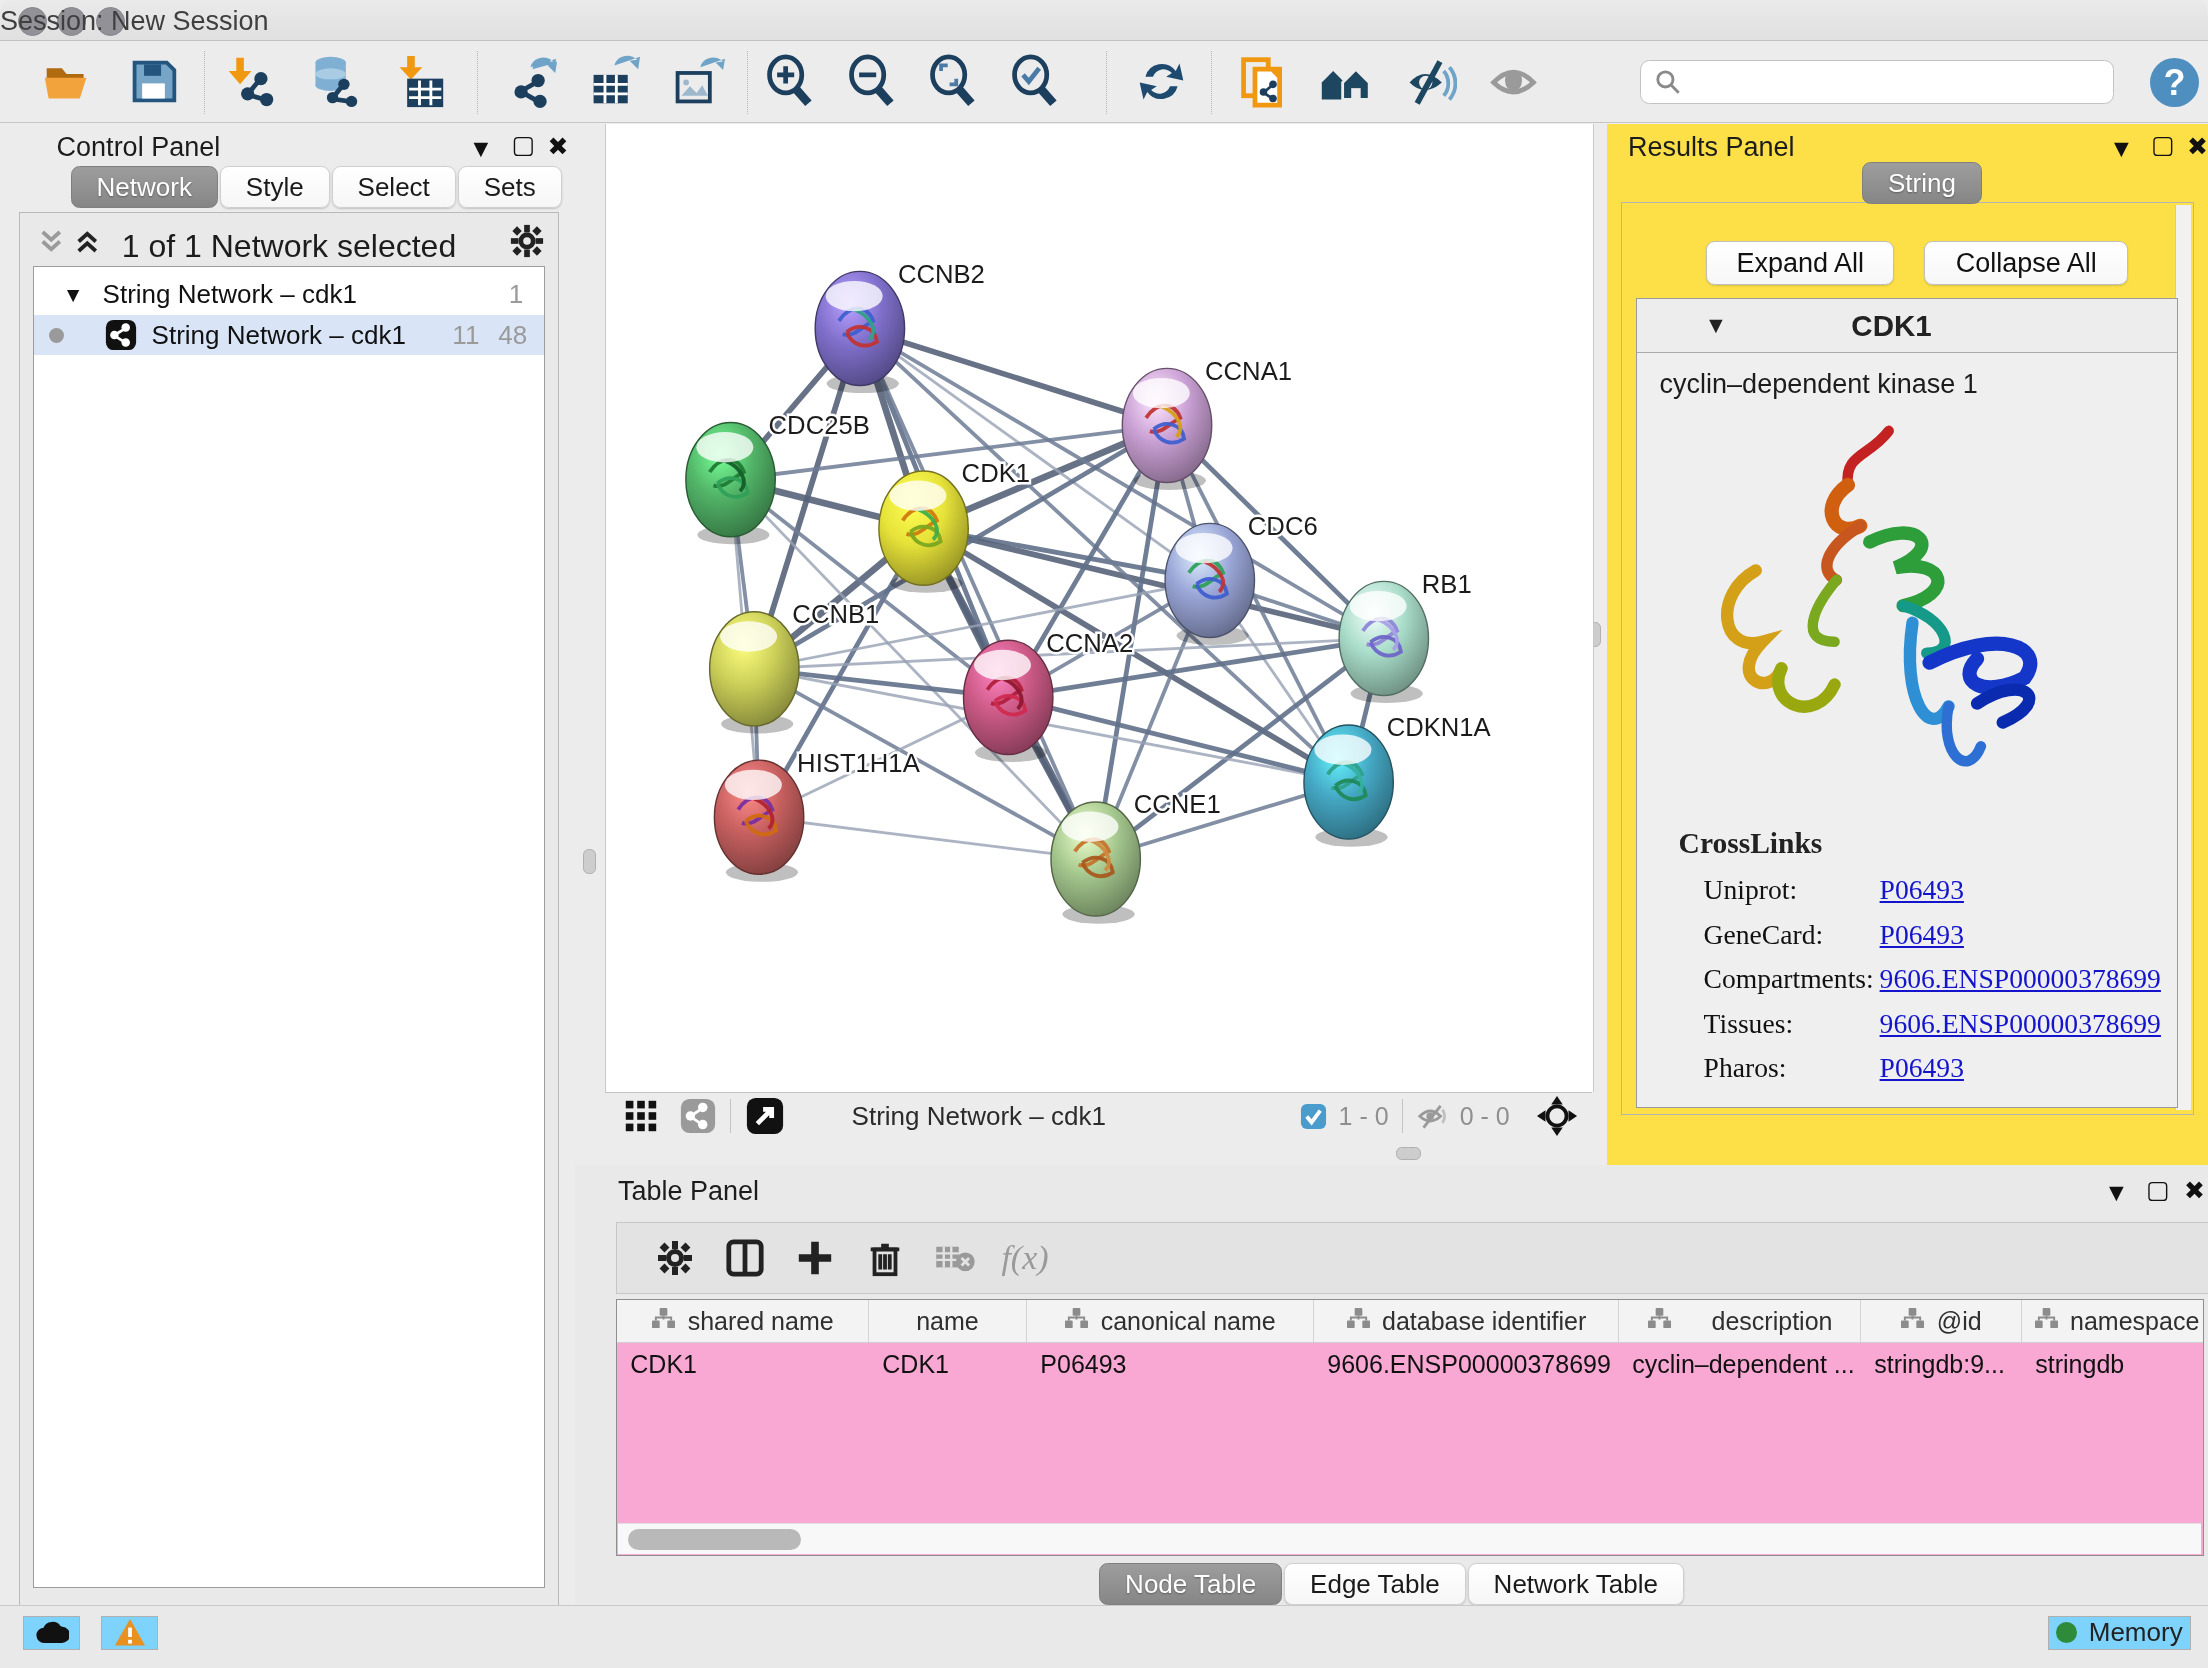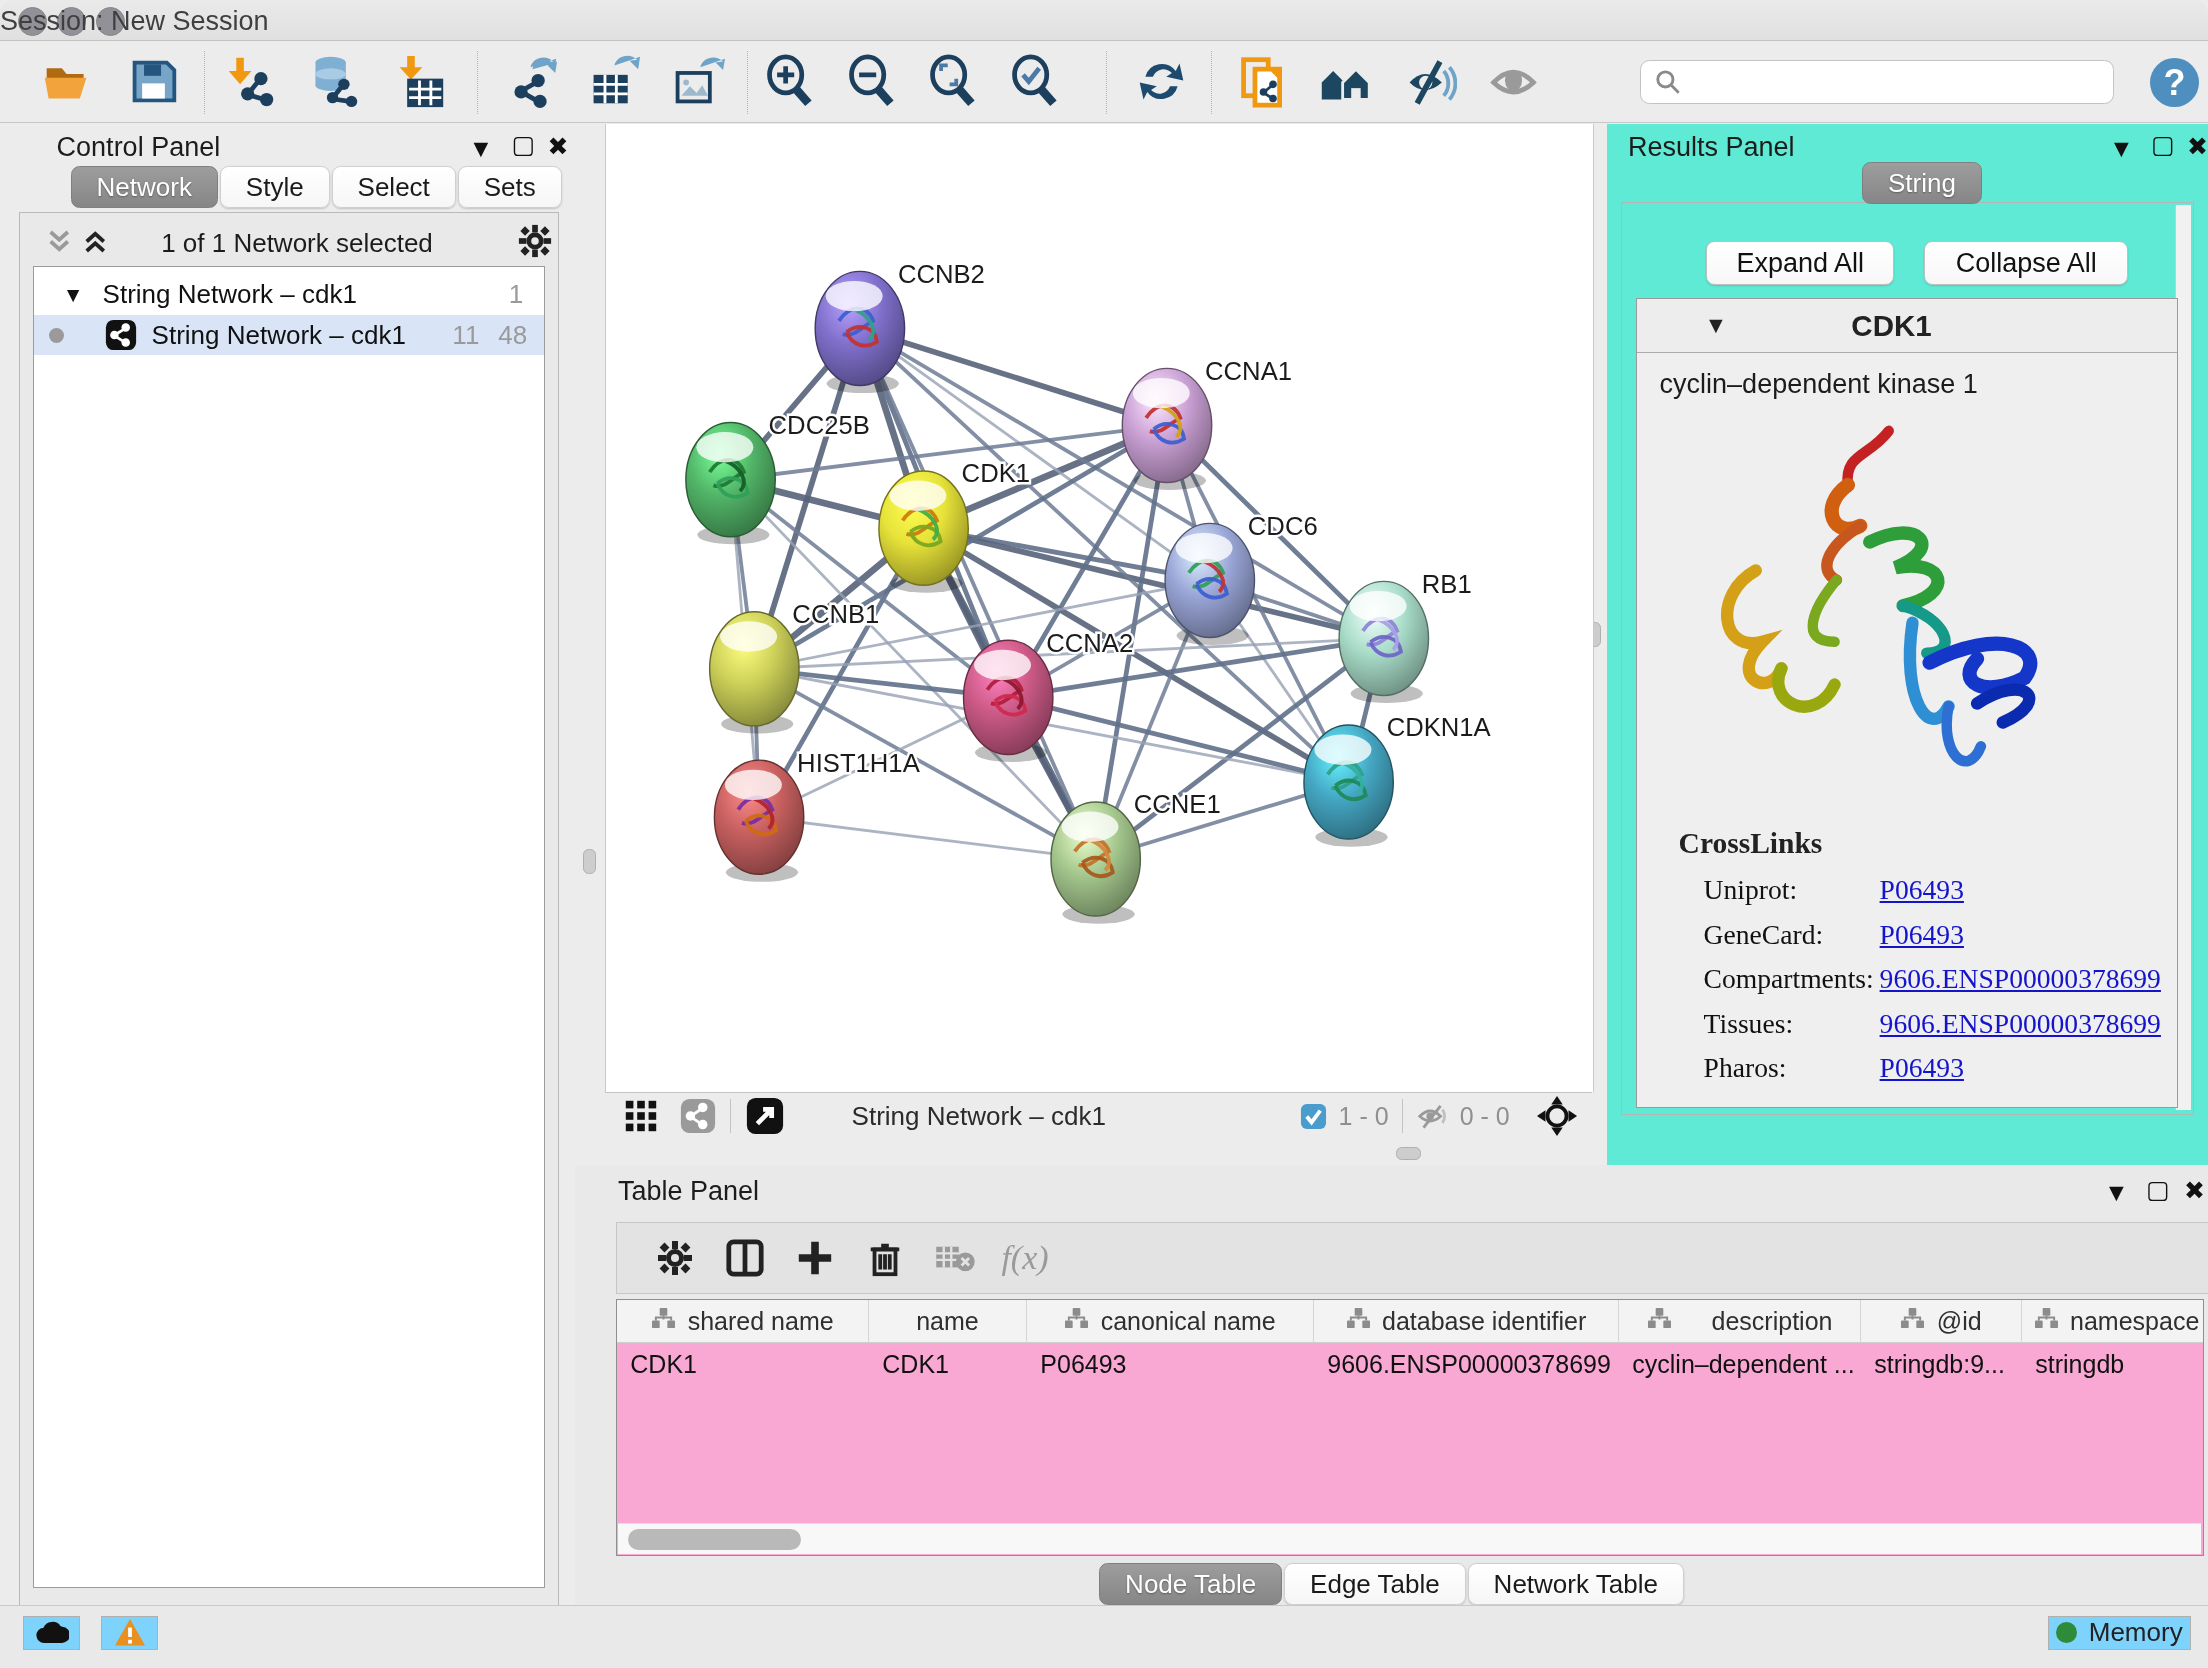--- a/index.html
+++ b/index.html
@@ -31,33 +31,33 @@
   .tabbtn{height:42px;display:inline-flex;align-items:center;justify-content:center;
     font-size:26px;border-radius:8.6px;padding:0 25px;box-sizing:border-box;}
   .tab-sel{background:linear-gradient(#9d9d9d,#868686);color:#fff;border:1px solid #7f7f7f;
     text-shadow:0 1px 1.9px rgba(0,0,0,.35);}
   .tab-un{background:linear-gradient(#ffffff,#f6f6f6);color:#1a1a1a;border:1px solid #cfcfcf;
     box-shadow:0 1px 1.9px rgba(0,0,0,.18);}
   
   .control-panel{position:absolute;left:7.6px;top:124px;width:561px;height:1472px;}
   .cp-box{position:absolute;left:11.4px;top:88px;width:538px;height:1501px;background:#e9e9e9;
     border:1px solid #b9b9b9;}
-  .cp-selrow{position:absolute;left:8px;top:7.6px;width:100%;height:42px;font-size:26px;color:#1c1c1c;}
+  .cp-selrow{position:absolute;left:0;top:7.6px;width:100%;height:42px;font-size:32px;color:#1c1c1c;}
   .tree{position:absolute;left:13.3px;top:53px;width:510px;height:1320px;background:#fff;border:1px solid #9c9c9c;}
   .tree-row{position:absolute;left:0;width:100%;height:40px;display:flex;align-items:center;font-size:26px;color:#111;}
   .tree-num{color:#9a9a9a;}
   
   .network-view{position:absolute;left:605px;top:124px;width:987px;height:968px;background:#ffffff;
     border-left:1px solid #c9c9c9;border-right:1px solid #c9c9c9;}
   .network-toolbar{position:absolute;left:605px;top:1092px;width:987px;height:46px;background:#ececec;
     border-top:1px solid #c3c3c3;display:flex;align-items:center;}
   .nt-sep{height:34px;border-left:1px solid #c3c3c3;margin:0 13.3px;}
   .nt-gray{color:#8f8f8f;font-size:25px;}
   
-  .results-panel{position:absolute;left:1607px;top:124px;width:601px;height:1041px;background:#5eead4;}
+  .results-panel{position:absolute;left:1607px;top:124px;width:601px;height:1041px;background:#fde047;}
   .rp-outer{position:absolute;left:14.3px;top:78px;width:571px;height:911px;border:1px solid #b5b5b5;}
   .rp-scroll{position:absolute;right:1.9px;top:1.9px;width:15px;height:905px;background:#f1f1f1;border-left:1px solid #c9c9c9;}
   .rp-btn{position:absolute;top:38px;height:42px;background:linear-gradient(#ffffff,#f7f7f7);
     border:1px solid #c0c0c0;border-radius:8.6px;font-size:27px;color:#111;display:flex;align-items:center;justify-content:center;
     box-shadow:0 1px 1.9px rgba(0,0,0,.15);}
   .rp-card{position:absolute;left:13.3px;top:95px;width:540px;height:808px;background:#efefef;border:1px solid #9a9a9a;}
   .rp-card-head{position:absolute;left:0;top:0;width:100%;height:53px;background:#ededed;border-bottom:1px solid #ababab;
     display:flex;align-items:center;}
   .rp-desc{font-size:27px;color:#1c1c1c;}
   .serif{font-family:"Liberation Serif",serif;}

